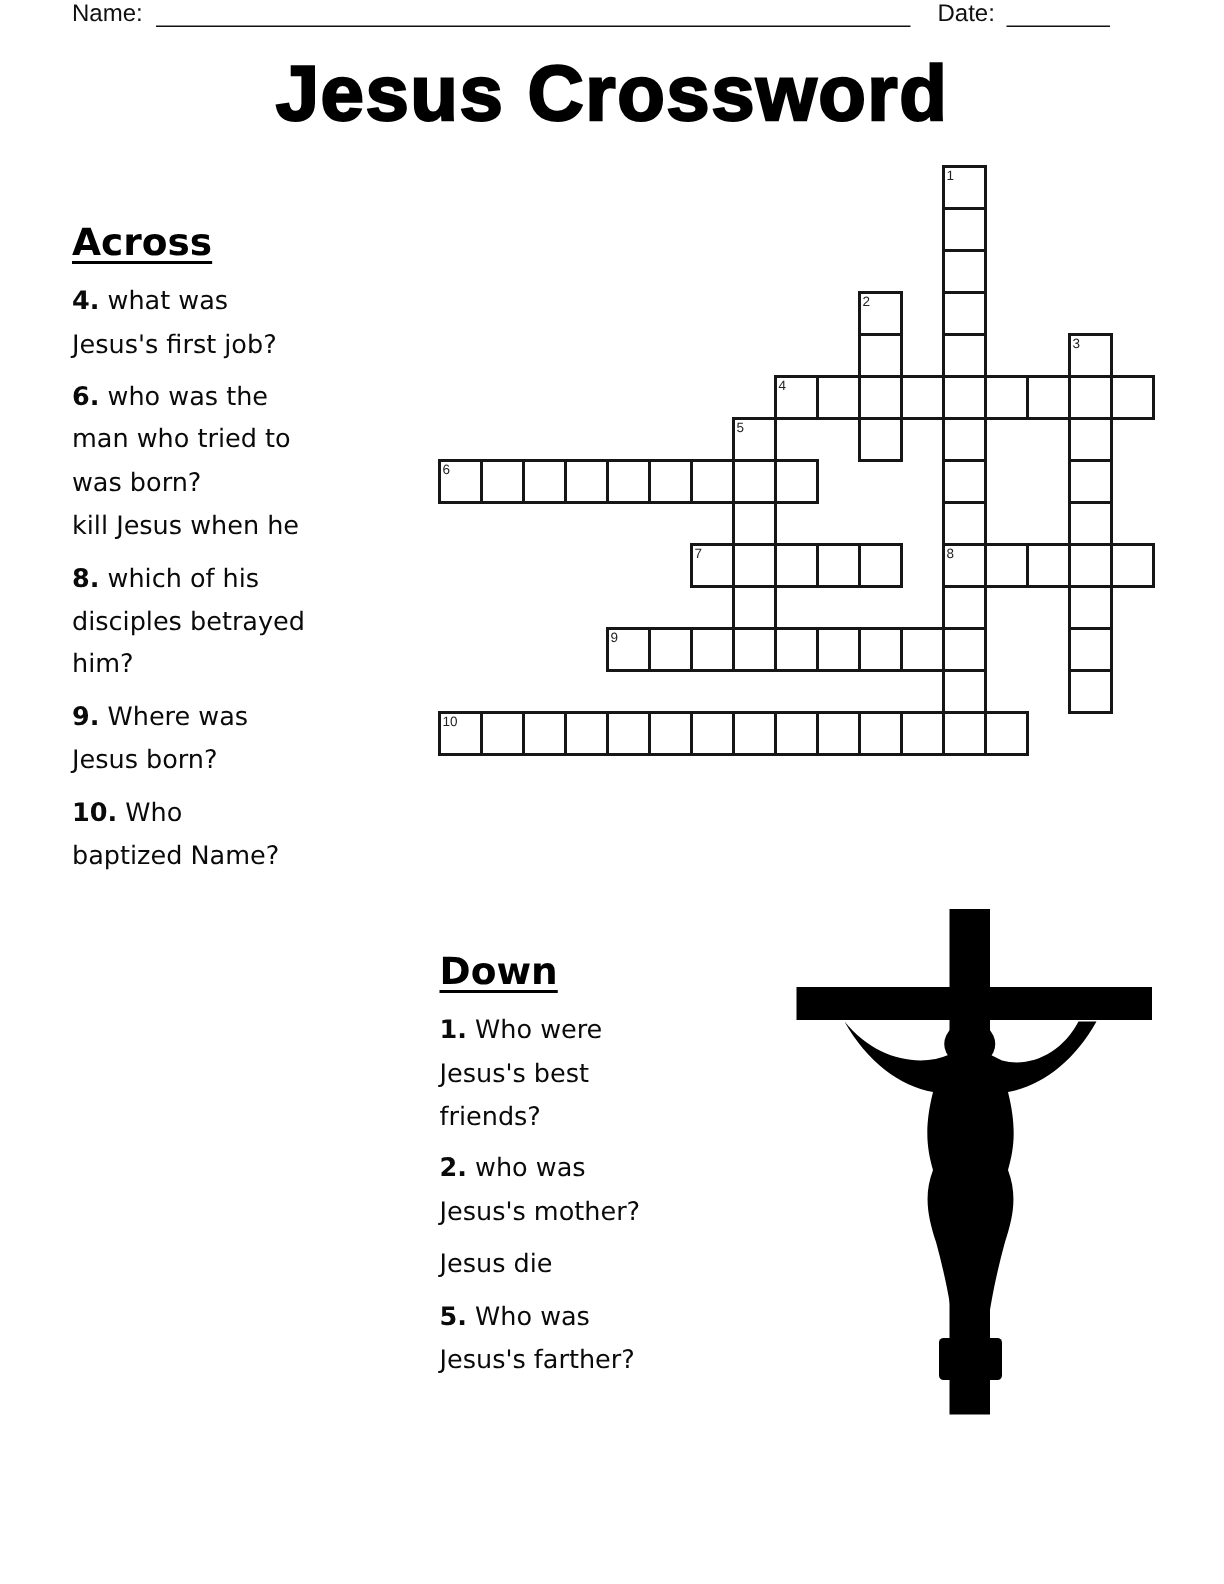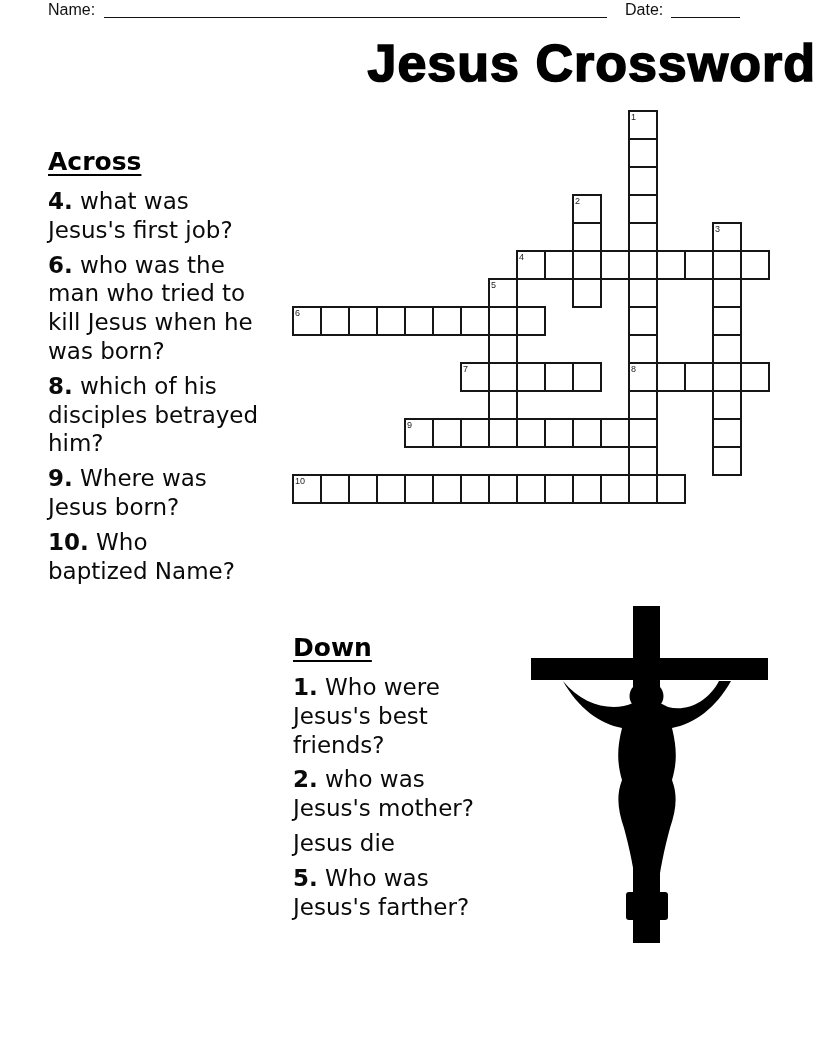--- a/index.html
+++ b/index.html
@@ -13,40 +13,40 @@
   }
   #page { position: absolute; left: 0; top: 0; width: 816px; height: 1056px; background: #fff; }
 
   
   .hdr-label { position: absolute; font-size: 16px; color: #111; top: 1px; }
   .fill-line { position: absolute; border-bottom: 1.6px solid #111; height: 18px; top: 0; }
 
   
   .title {
     position: absolute; left: 0; top: 33px; width: 816px;
-    text-align: right;
+    text-align: center;
     font-size: 52px; font-weight: 900; letter-spacing: 1px;
     -webkit-text-stroke: 1.6px #000;
     font-family: "Liberation Sans", sans-serif;
     color: #000;
   }
 
   
   .clue-section { position: absolute; margin-top: 35px; }
   .section-heading {
     font-size: 25px; font-weight: bold;
     text-decoration: underline;
     text-decoration-thickness: 2px;
     text-underline-offset: 4px;
     margin-bottom: 11px;
     font-family: "DejaVu Sans", "Liberation Sans", sans-serif;
   }
   .clue { margin-bottom: 6px; }
   .clue-line {
-    font-size: 23px; line-height: 28.8px; white-space: nowrap;
+    font-size: 17px; line-height: 28.8px; white-space: nowrap;
     font-family: "DejaVu Sans", "Liberation Sans", sans-serif;
     color: #0a0a0a;
   }
   .clue-num { font-weight: bold; }
 
   
   #grid { position: absolute; left: 292px; top: 110px; }
   .cell {
     position: absolute; width: 30px; height: 30px;
     border: 2px solid #161616; background: #fff;
@@ -75,22 +75,22 @@
   <div class="clue-section" style="left:48px; top:112px; width:250px;">
     <div class="section-heading">Across</div>
     <div>
         <div class="clue">
           <div class="clue-line"><span class="clue-num">4.</span> what was</div>
           <div class="clue-line">Jesus's first job?</div>
         </div>
         <div class="clue">
           <div class="clue-line"><span class="clue-num">6.</span> who was the</div>
           <div class="clue-line">man who tried to</div>
+          <div class="clue-line">was born?</div>
           <div class="clue-line">kill Jesus when he</div>
-          <div class="clue-line">was born?</div>
         </div>
         <div class="clue">
           <div class="clue-line"><span class="clue-num">8.</span> which of his</div>
           <div class="clue-line">disciples betrayed</div>
           <div class="clue-line">him?</div>
         </div>
         <div class="clue">
           <div class="clue-line"><span class="clue-num">9.</span> Where was</div>
           <div class="clue-line">Jesus born?</div>
         </div>

